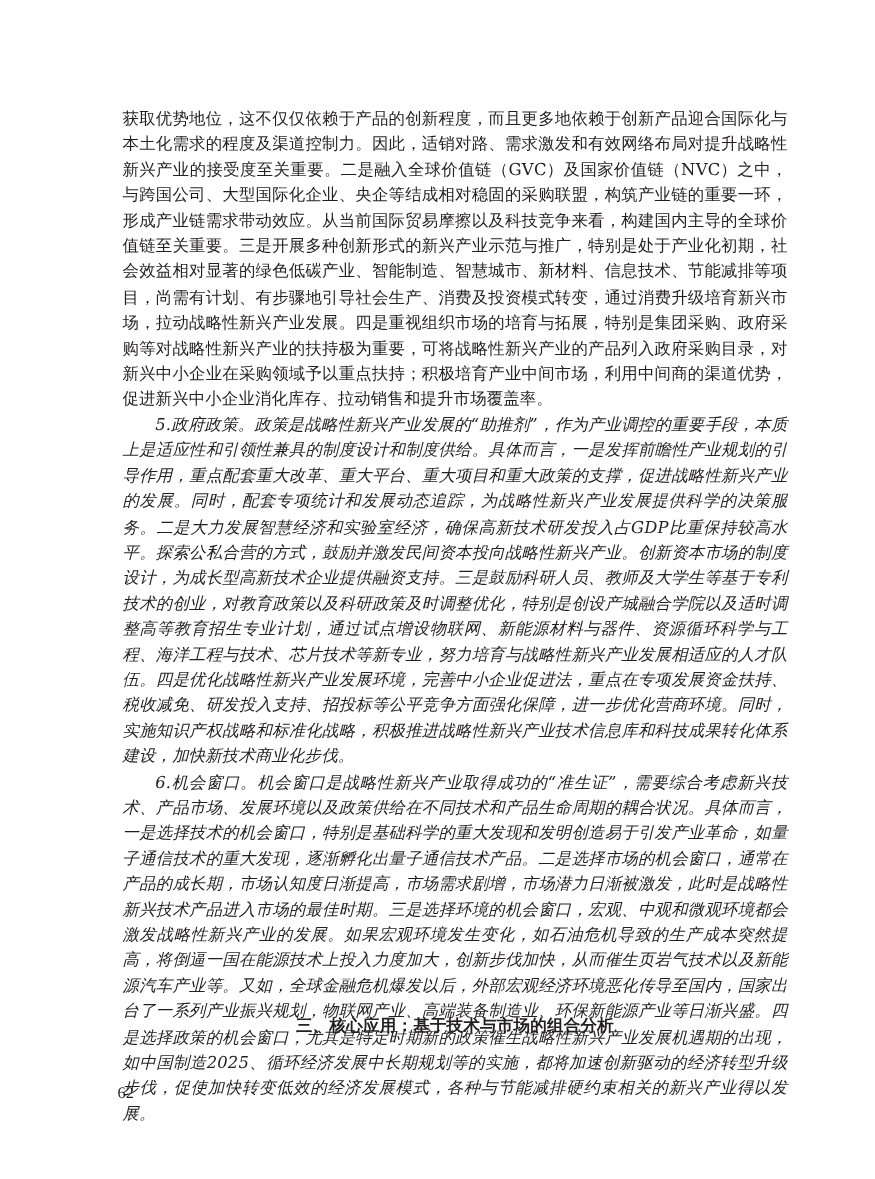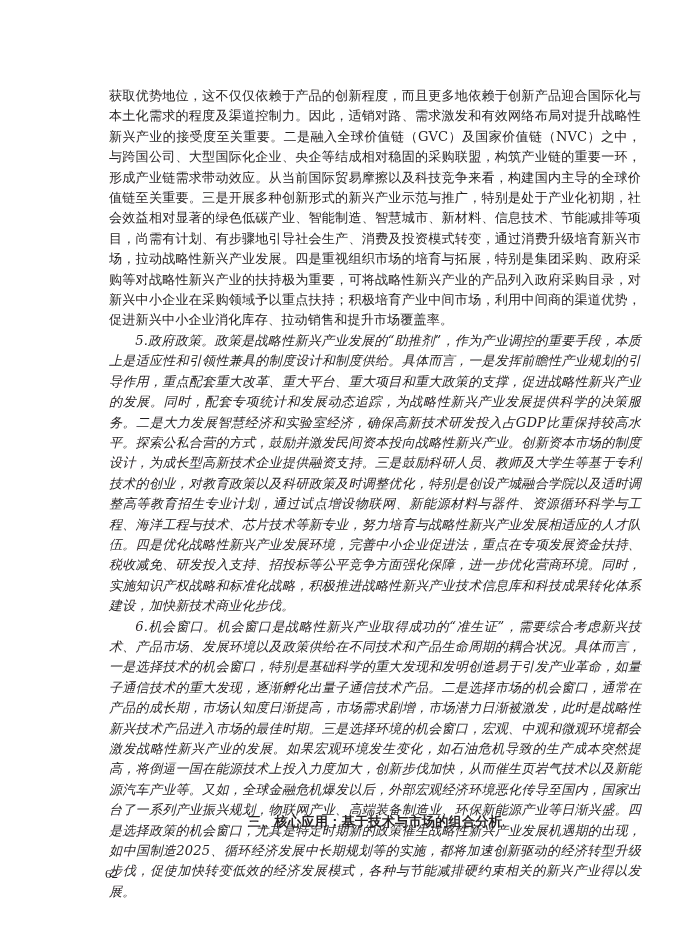--- a/index.html
+++ b/index.html
@@ -10,21 +10,21 @@
   body {
     width: 700px;
     height: 943px;
     position: relative;
     overflow: hidden;
     font-family: "DejaVu Serif", "Liberation Serif", serif;
     color: #231f20;
   }
   .page {
     position: absolute;
-    left: 15px; top: 0;
+    left: 4px; top: 0;
     width: 661px; height: 943px;
     background: #ffffff;
   }
   .body-text {
     position: absolute;
     left: 94px;
     width: 532px;
     top: 86px;
     font-size: 13.1px;
     line-height: 20.4px;

